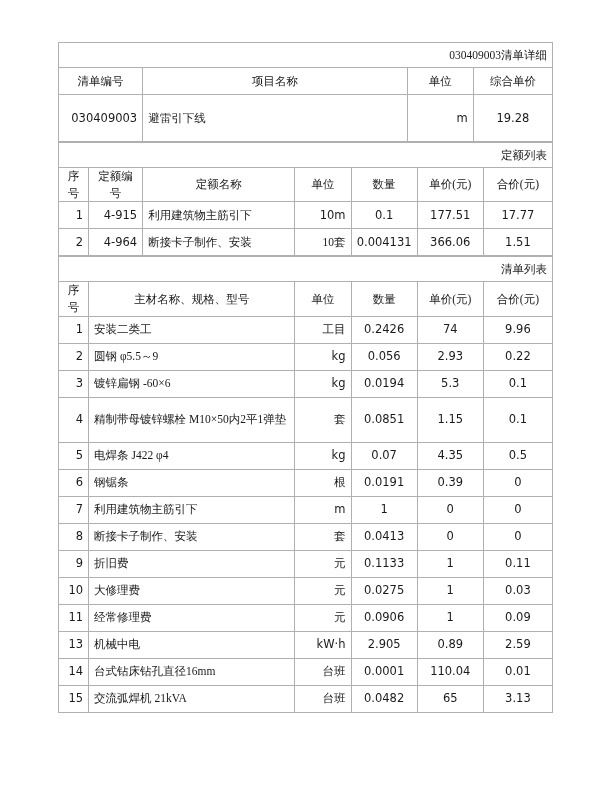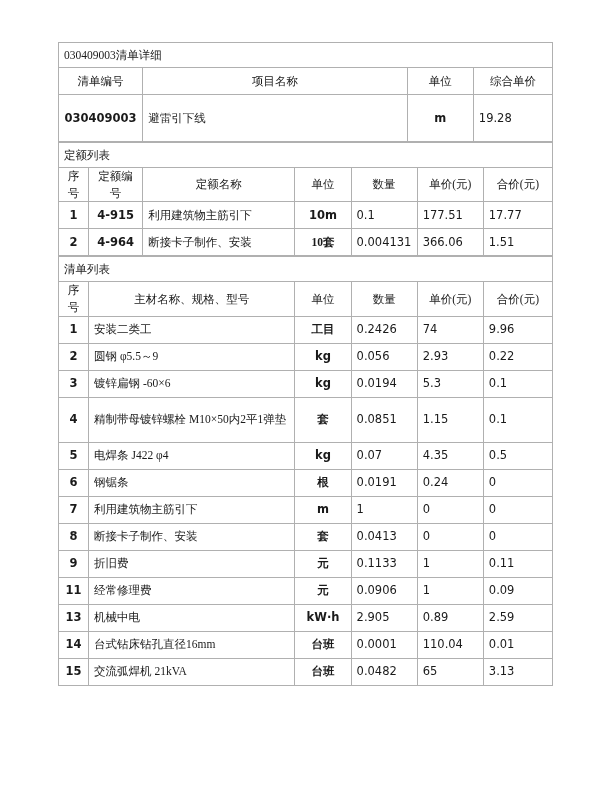--- a/index.html
+++ b/index.html
@@ -30,26 +30,26 @@
   table.doc td {
     border: 1px solid #b0b0b0;
     padding: 0 5px;
     font-size: 11.5px;
     line-height: 1.45;
     vertical-align: middle;
     color: #1a1a1a;
     word-wrap: break-word;
     overflow-wrap: break-word;
   }
-  .c-center { text-align: center; font-weight: bold; }
+  .c-center { text-align: right; }
   .c-left   { text-align: left; }
-  .c-right  { text-align: left; }
+  .c-right  { text-align: center; }
 
   .section-title {
-    text-align: left;
+    text-align: right;
     height: 24px;
     margin-left: 40px;
   }
   .hdr {
     text-align: center;
     height: 26px;
     margin-top: 10px;
   }
   .rowcell {
     height: 26px;
@@ -209,21 +209,21 @@
         <td class="rowcell c-center numfont">kg</td>
         <td class="rowcell c-right numfont">0.07</td>
         <td class="rowcell c-right numfont">4.35</td>
         <td class="rowcell c-right numfont">0.5</td>
       </tr>
       <tr>
         <td class="rowcell c-center numfont">6</td>
         <td class="rowcell c-left">钢锯条</td>
         <td class="rowcell c-center">根</td>
         <td class="rowcell c-right numfont">0.0191</td>
-        <td class="rowcell c-right numfont">0.24</td>
+        <td class="rowcell c-right numfont">0.39</td>
         <td class="rowcell c-right numfont">0</td>
       </tr>
       <tr>
         <td class="rowcell c-center numfont">7</td>
         <td class="rowcell c-left">利用建筑物主筋引下</td>
         <td class="rowcell c-center numfont">m</td>
         <td class="rowcell c-right numfont">1</td>
         <td class="rowcell c-right numfont">0</td>
         <td class="rowcell c-right numfont">0</td>
       </tr>
@@ -235,20 +235,28 @@
         <td class="rowcell c-right numfont">0</td>
         <td class="rowcell c-right numfont">0</td>
       </tr>
       <tr>
         <td class="rowcell c-center numfont">9</td>
         <td class="rowcell c-left">折旧费</td>
         <td class="rowcell c-center">元</td>
         <td class="rowcell c-right numfont">0.1133</td>
         <td class="rowcell c-right numfont">1</td>
         <td class="rowcell c-right numfont">0.11</td>
+      </tr>
+      <tr>
+        <td class="rowcell c-center numfont">10</td>
+        <td class="rowcell c-left">大修理费</td>
+        <td class="rowcell c-center">元</td>
+        <td class="rowcell c-right numfont">0.0275</td>
+        <td class="rowcell c-right numfont">1</td>
+        <td class="rowcell c-right numfont">0.03</td>
       </tr>
       <tr>
         <td class="rowcell c-center numfont">11</td>
         <td class="rowcell c-left">经常修理费</td>
         <td class="rowcell c-center">元</td>
         <td class="rowcell c-right numfont">0.0906</td>
         <td class="rowcell c-right numfont">1</td>
         <td class="rowcell c-right numfont">0.09</td>
       </tr>
       <tr>

